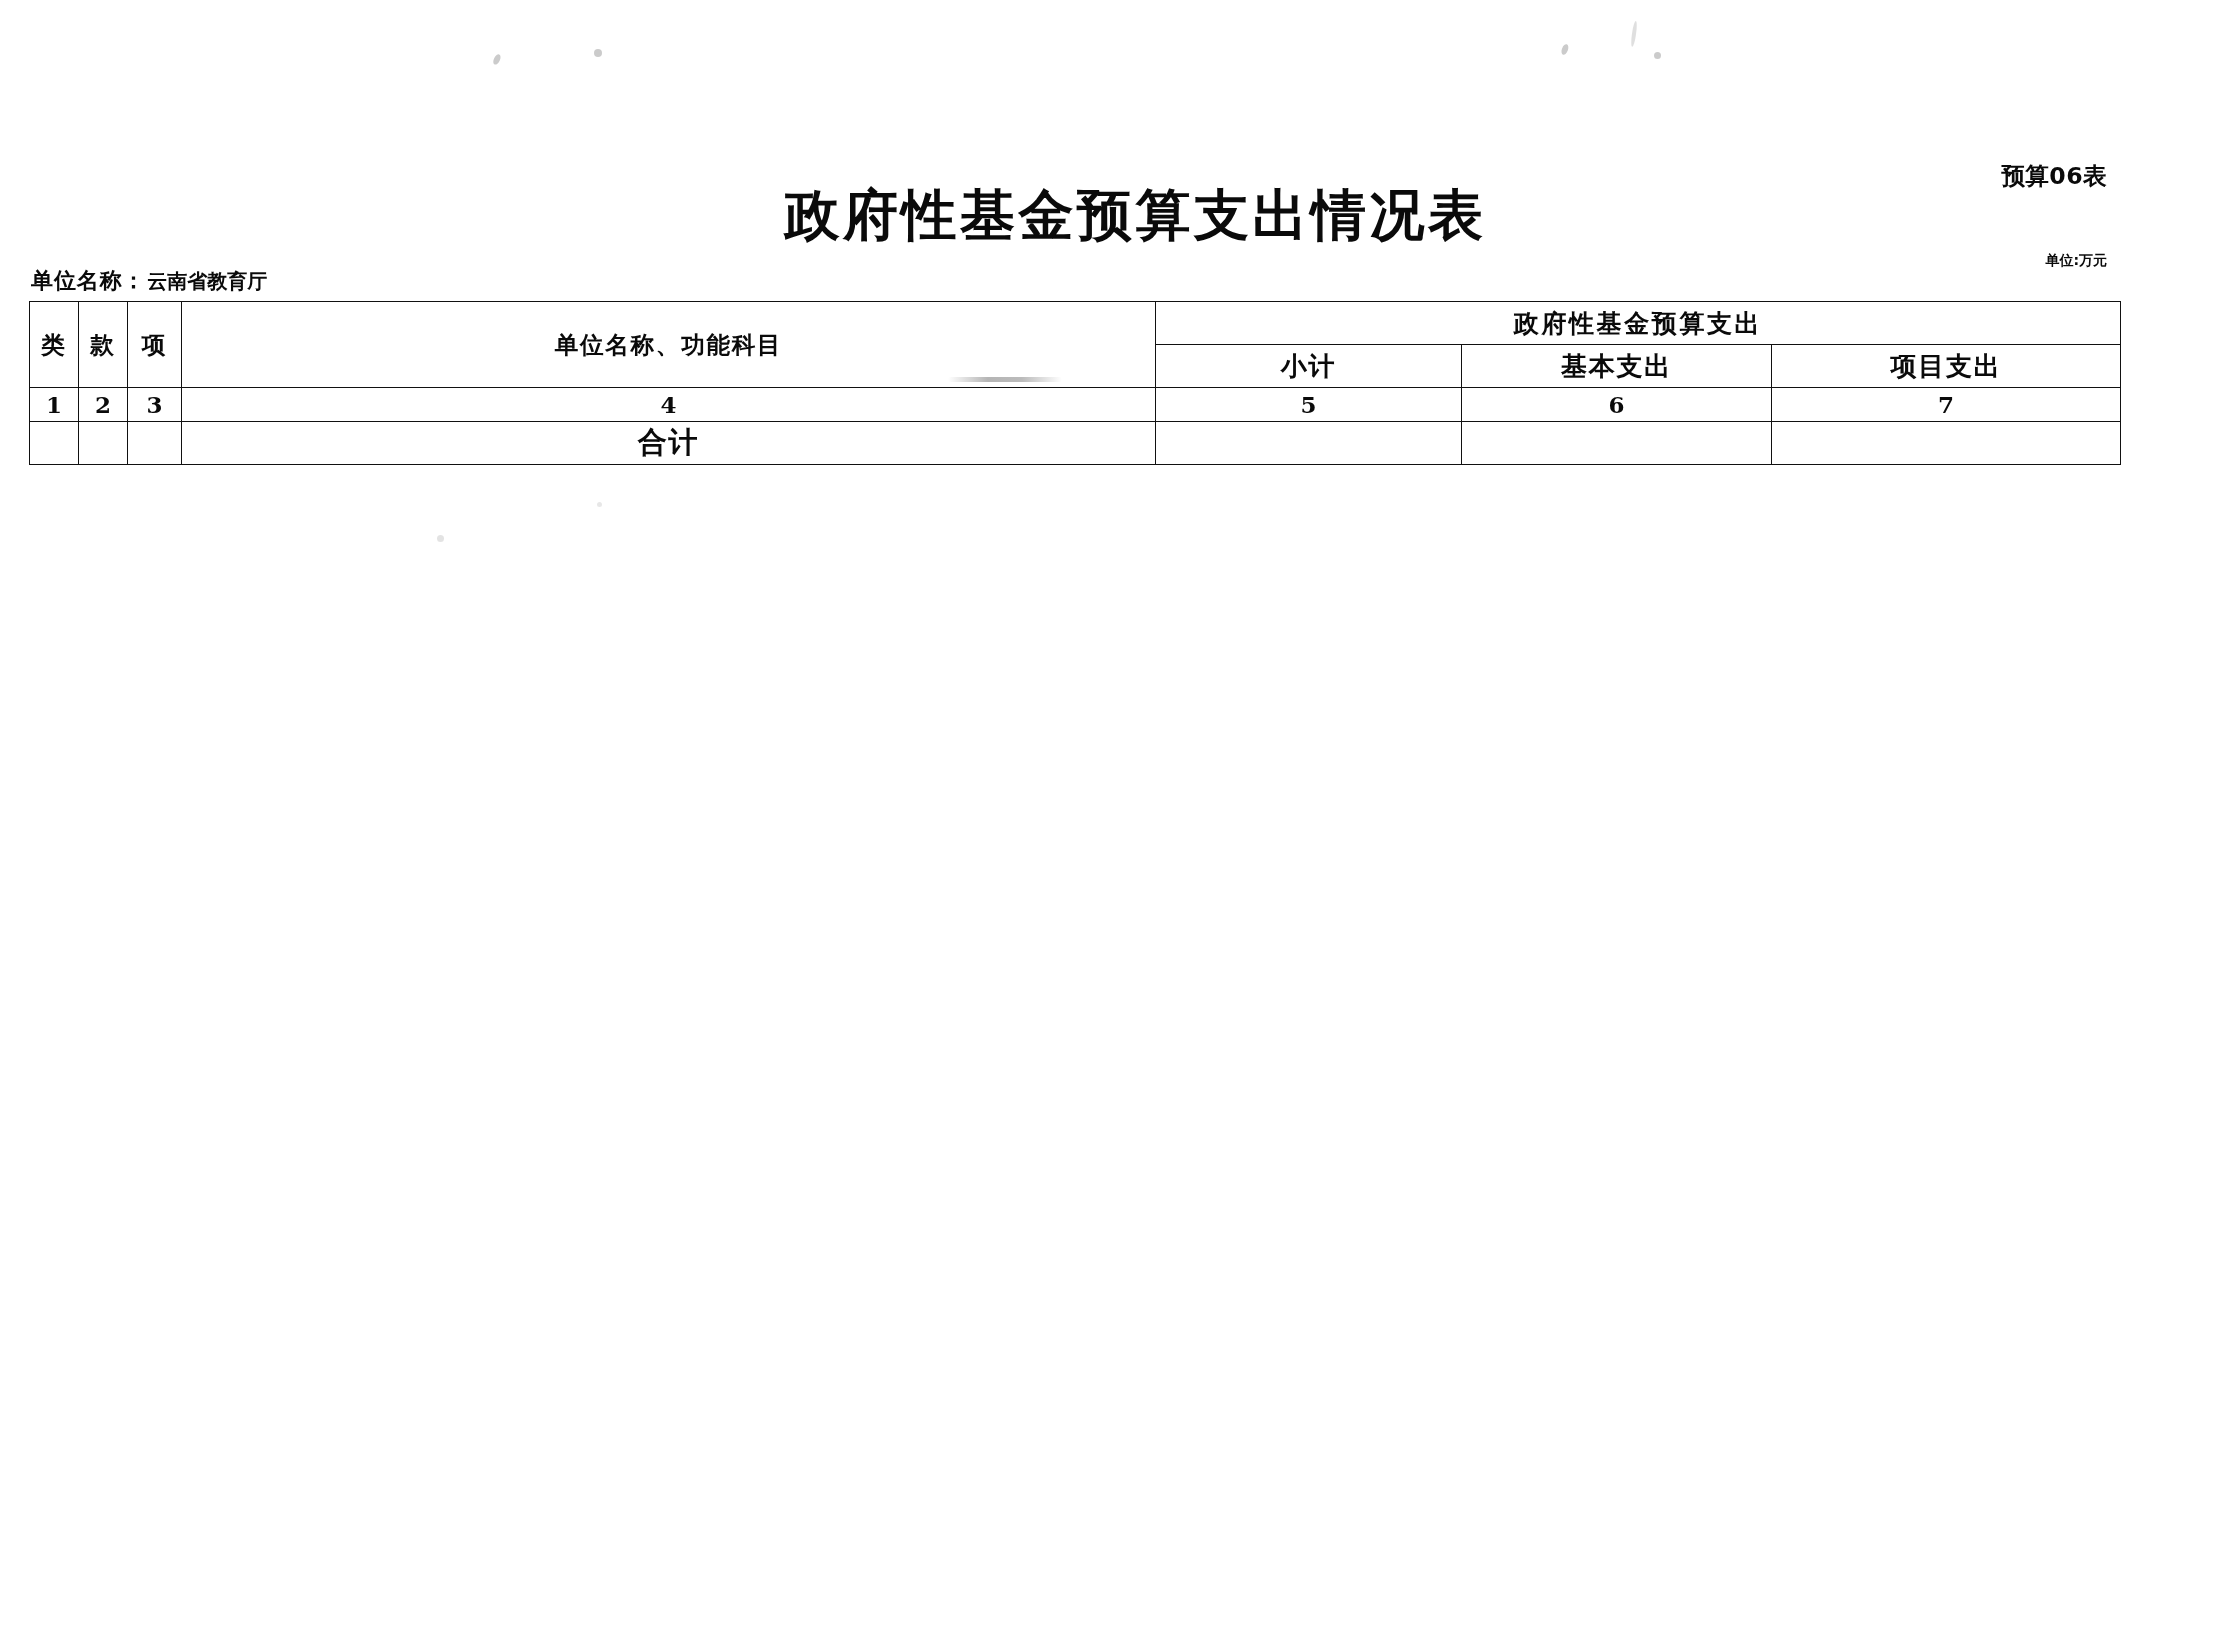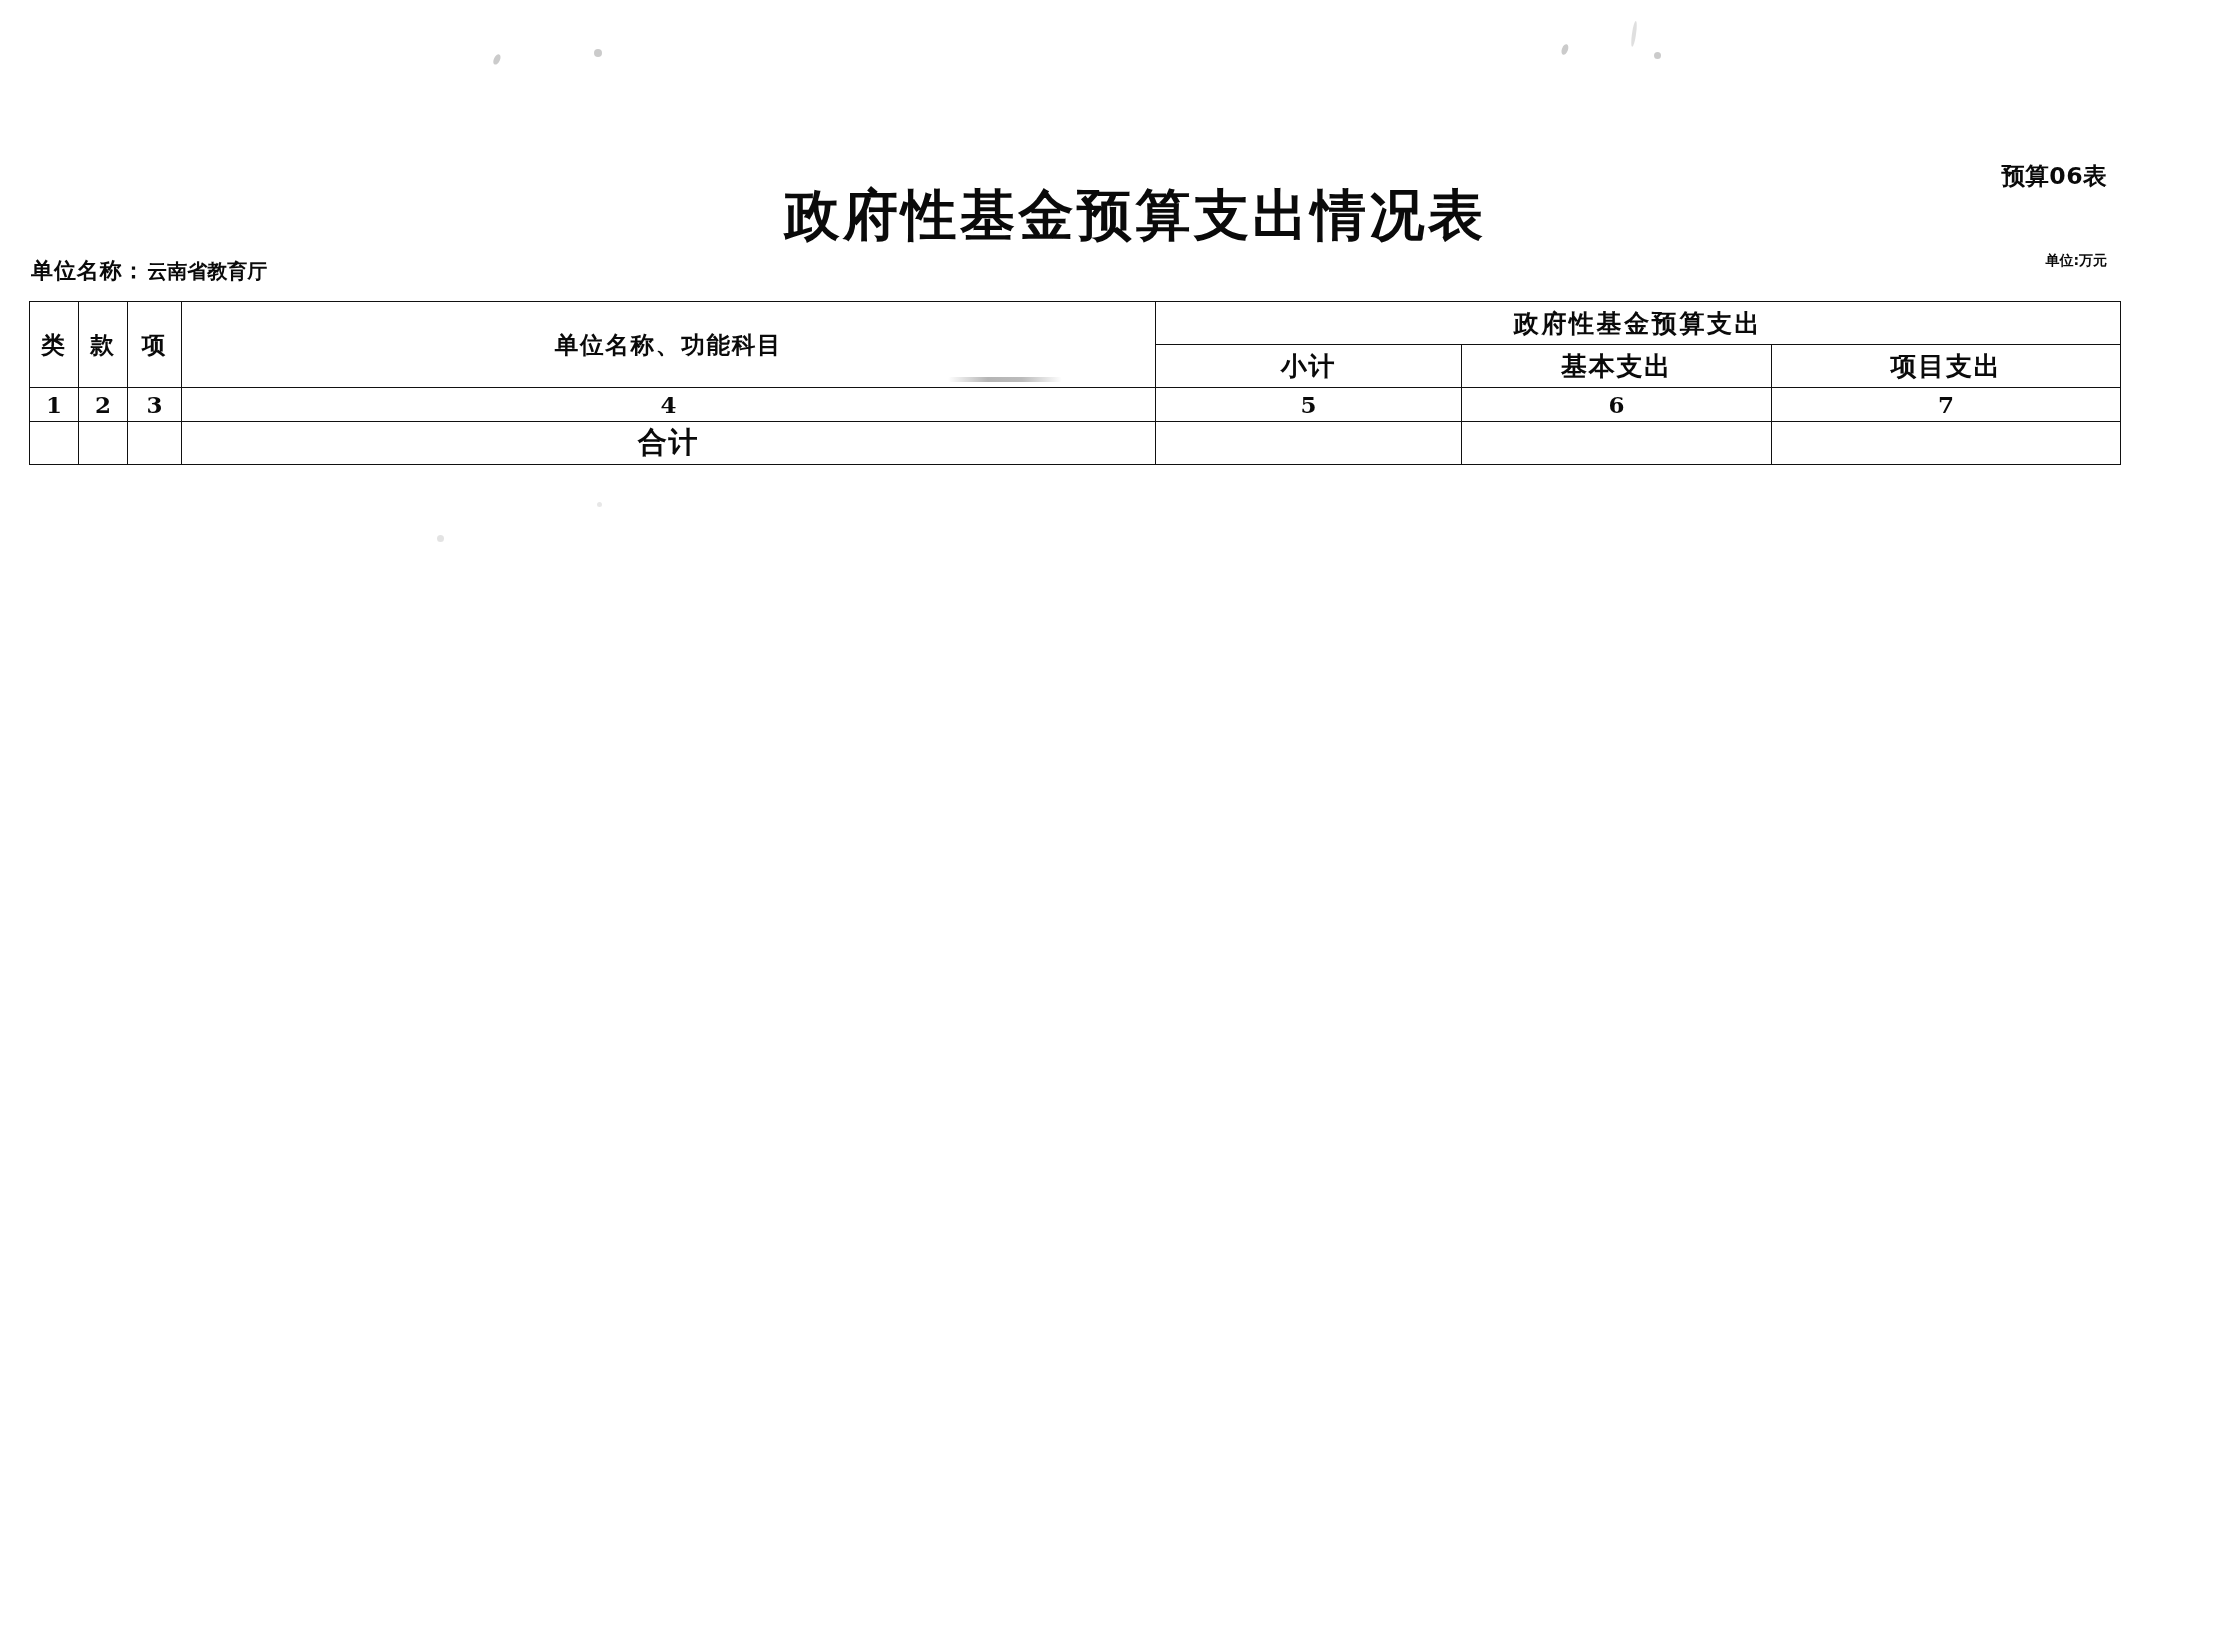--- a/index.html
+++ b/index.html
@@ -55,21 +55,21 @@
     font-size: 55px;
     font-weight: bold;
     letter-spacing: 3.5px;
     margin-top: 8px;
   }
   .doc-title-inner { display: inline-block; padding-left: 35px; }
 
   .unit-name {
     position: absolute;
     left: 31px;
-    top: 256px;
+    top: 266px;
     font-size: 22px;
     font-weight: bold;
     white-space: nowrap;
   }
   .unit-name .label { letter-spacing: 0.9px; }
   .unit-name .value { font-size: 20px; margin-left: 1.7px; }
 
   .unit-measure {
     position: absolute;
     right: 129px;

